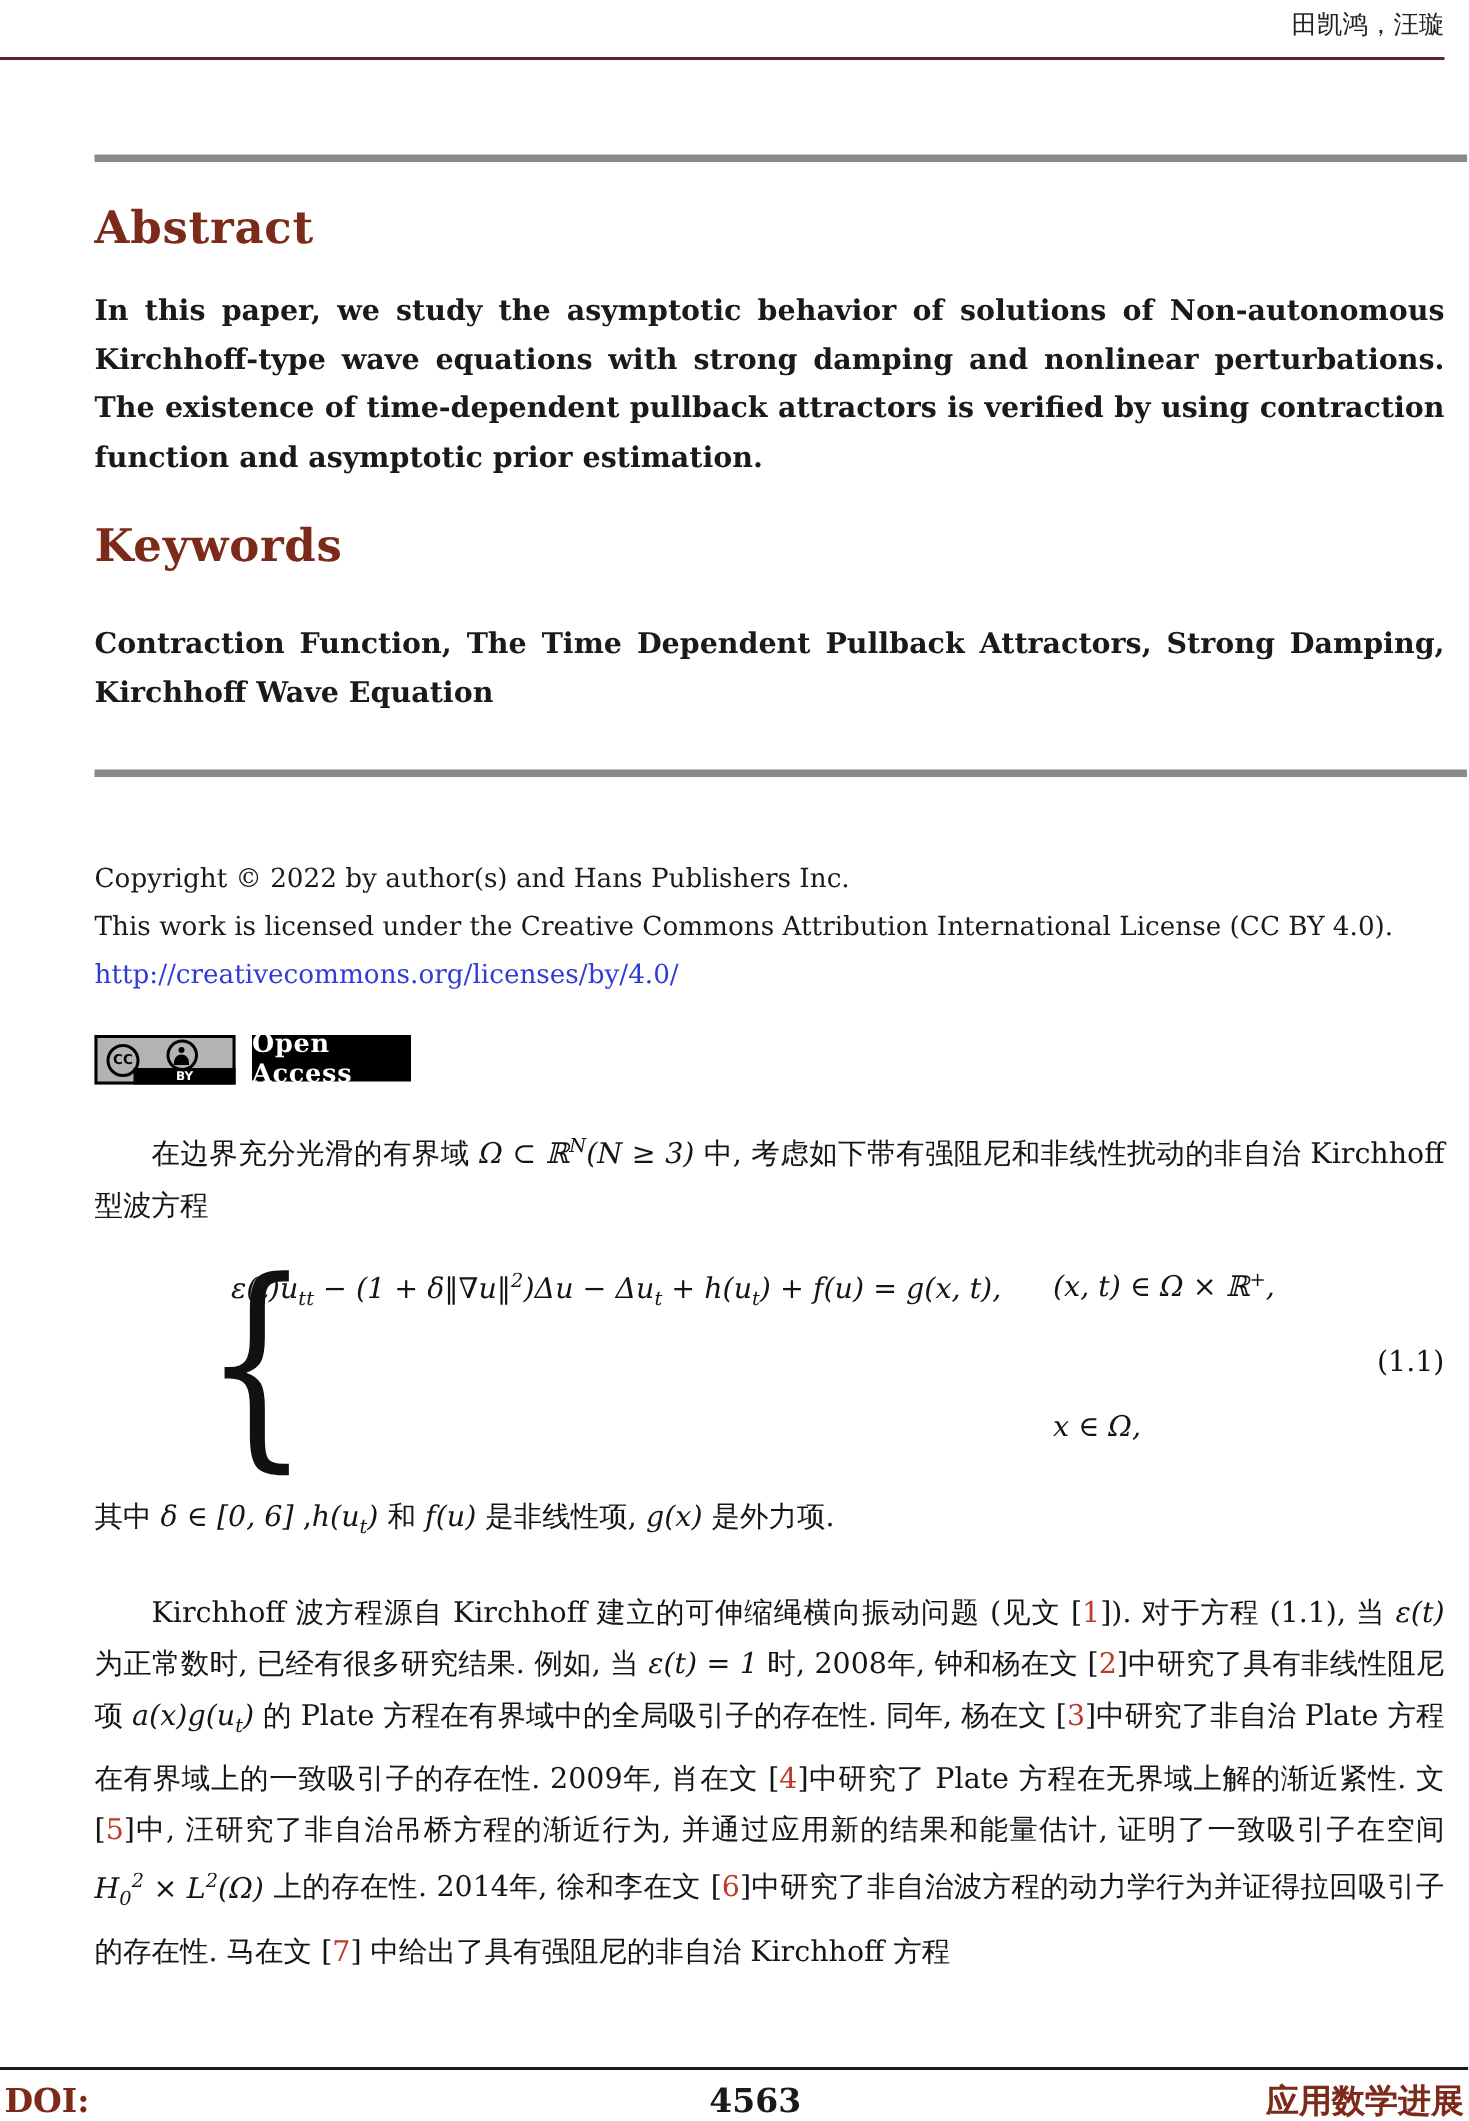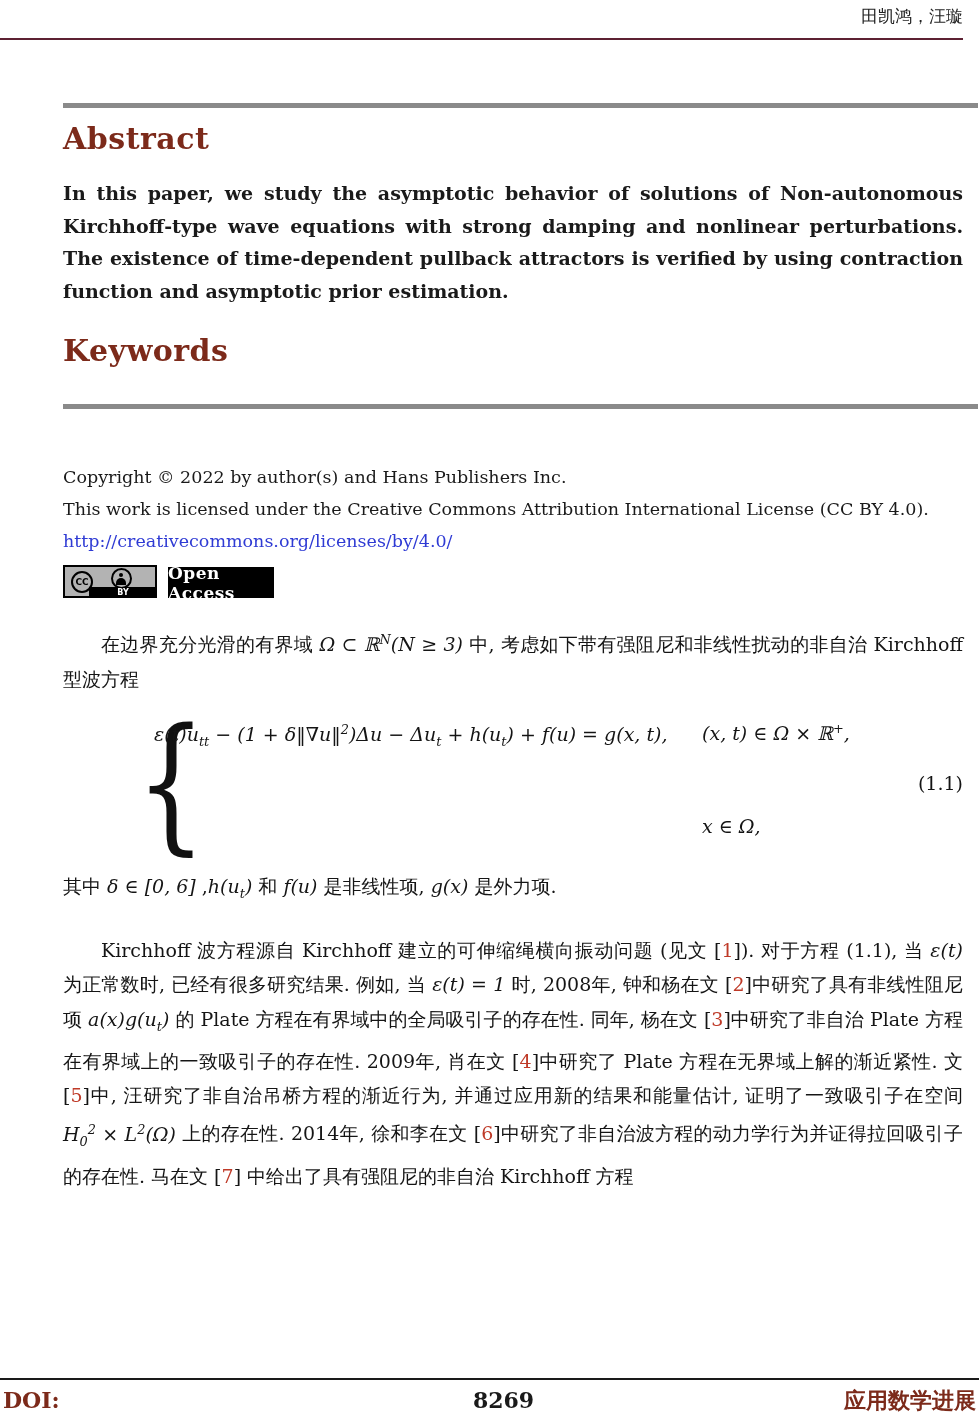--- a/index.html
+++ b/index.html
@@ -18,33 +18,33 @@
   }
   
   .hdr{position:absolute;top:5px;left:0;width:963px;text-align:right;font-size:17px;color:#222;}
   .hdr-rule{position:absolute;top:38px;left:0;width:963px;height:2px;background:var(--rule-maroon);}
   
   .content{position:absolute;left:63px;top:0;width:900px;}
   .graybar{height:5px;background:var(--gray-bar);width:915px;}
   .bar1{margin-top:103px;}
   .bar2{margin-top:35px;}
   h1.sec-en{
-    margin:13px 0 0 0;font-size:30px;line-height:36px;color:var(--maroon);
+    margin:27px 0 0 0;font-size:30px;line-height:36px;color:var(--maroon);
     font-weight:bold;letter-spacing:0.5px;
   }
   .abs-body{
     margin:20px 0 0 0;font-size:19px;line-height:32.5px;font-weight:bold;
     text-align:justify;color:#1a1a1a;
   }
   .kw-body{margin:30px 0 0 0;}
   
   .copy{margin:52px 0 0 0;font-size:17.5px;line-height:32px;color:#1a1a1a;}
   .copy a{color:var(--link-blue);text-decoration:none;}
   
-  .badges{margin-top:8px;display:flex;align-items:flex-end;gap:11px;}
+  .badges{margin-top:24px;display:flex;align-items:flex-start;gap:11px;}
   .cc-badge{position:relative;width:90px;height:29px;background:#b3b3b3;border:2px solid #000;box-sizing:content-box;}
   .cc-circle{
     position:absolute;left:6px;top:4px;width:18px;height:18px;border:2px solid #000;border-radius:50%;
     display:flex;align-items:center;justify-content:center;
     font-family:"DejaVu Sans","Liberation Sans",sans-serif;font-weight:bold;font-size:9px;color:#000;
   }
   .person-circle{position:absolute;left:46px;top:1px;width:17px;height:17px;border:2px solid #000;border-radius:50%;}
   .person-head{position:absolute;left:6px;top:3px;width:4px;height:4px;border-radius:50%;background:#000;}
   .person-body{position:absolute;left:3px;top:8px;width:10px;height:7px;border-radius:5px 5px 0 0;background:#000;}
   .by-strip{
@@ -103,20 +103,21 @@
   <div class="hdr-rule"></div>
 
   <div class="content">
 
     <div class="graybar bar1"></div>
 
     <h1 class="sec-en">Abstract</h1>
     <p class="abs-body">In this paper, we study the asymptotic behavior of solutions of Non-autonomous Kirchhoff-type wave equations with strong damping and nonlinear perturbations. The existence of time-dependent pullback attractors is verified by using contraction function and asymptotic prior estimation.</p>
 
     <h1 class="sec-en" style="margin-top:26px;">Keywords</h1>
+    <p class="abs-body kw-body">Contraction Function, The Time Dependent Pullback Attractors, Strong Damping, Kirchhoff Wave Equation</p>
 
     <div class="graybar bar2"></div>
 
     <div class="copy">
       <div>Copyright © 2022 by author(s) and Hans Publishers Inc.</div>
       <div>This work is licensed under the Creative Commons Attribution International License (CC BY 4.0).</div>
       <div><a href="#">http://creativecommons.org/licenses/by/4.0/</a></div>
     </div>
 
     <div class="badges">
@@ -152,17 +153,17 @@
 
     <p class="cn-par where"><span>其中 </span><span class="math">δ ∈ [0, 6]</span><span> ,</span><span class="math">h(u<sub>t</sub>)</span><span> 和 </span><span class="math">f(u)</span><span> 是非线性项, </span><span class="math">g(x)</span><span> 是外力项.</span></p>
 
     <p class="cn-par indent lit"><span>Kirchhoff 波方程源自 Kirchhoff 建立的可伸缩绳横向振动问题 (见文 [</span><span class="cite">1</span><span>]). 对于方程 (1.1), 当 </span><span class="math">ε(t)</span><span> 为正常数时, 已经有很多研究结果. 例如, 当 </span><span class="math">ε(t) = 1</span><span> 时, 2008年, 钟和杨在文 [</span><span class="cite">2</span><span>]中研究了具有非线性阻尼项 </span><span class="math">a(x)g(u<sub>t</sub>)</span><span> 的 Plate 方程在有界域中的全局吸引子的存在性. 同年, 杨在文 [</span><span class="cite">3</span><span>]中研究了非自治 Plate 方程在有界域上的一致吸引子的存在性. 2009年, 肖在文 [</span><span class="cite">4</span><span>]中研究了 Plate 方程在无界域上解的渐近紧性. 文 [</span><span class="cite">5</span><span>]中, 汪研究了非自治吊桥方程的渐近行为, 并通过应用新的结果和能量估计, 证明了一致吸引子在空间 </span><span class="math">H<sub>0</sub><sup>2</sup> × L<sup>2</sup>(Ω)</span><span> 上的存在性. 2014年, 徐和李在文 [</span><span class="cite">6</span><span>]中研究了非自治波方程的动力学行为并证得拉回吸引子的存在性. 马在文 [</span><span class="cite">7</span><span>] 中给出了具有强阻尼的非自治 Kirchhoff 方程</span></p>
 
   </div>
 
   <div class="ftr-rule"></div>
   <div class="ftr">
     <span class="doi">DOI: 10.12677/aam.2022.117483</span>
-    <span class="pg">8269</span>
+    <span class="pg">4563</span>
     <span class="jn">应用数学进展</span>
   </div>
 
 </div>
 
 </body></html>

